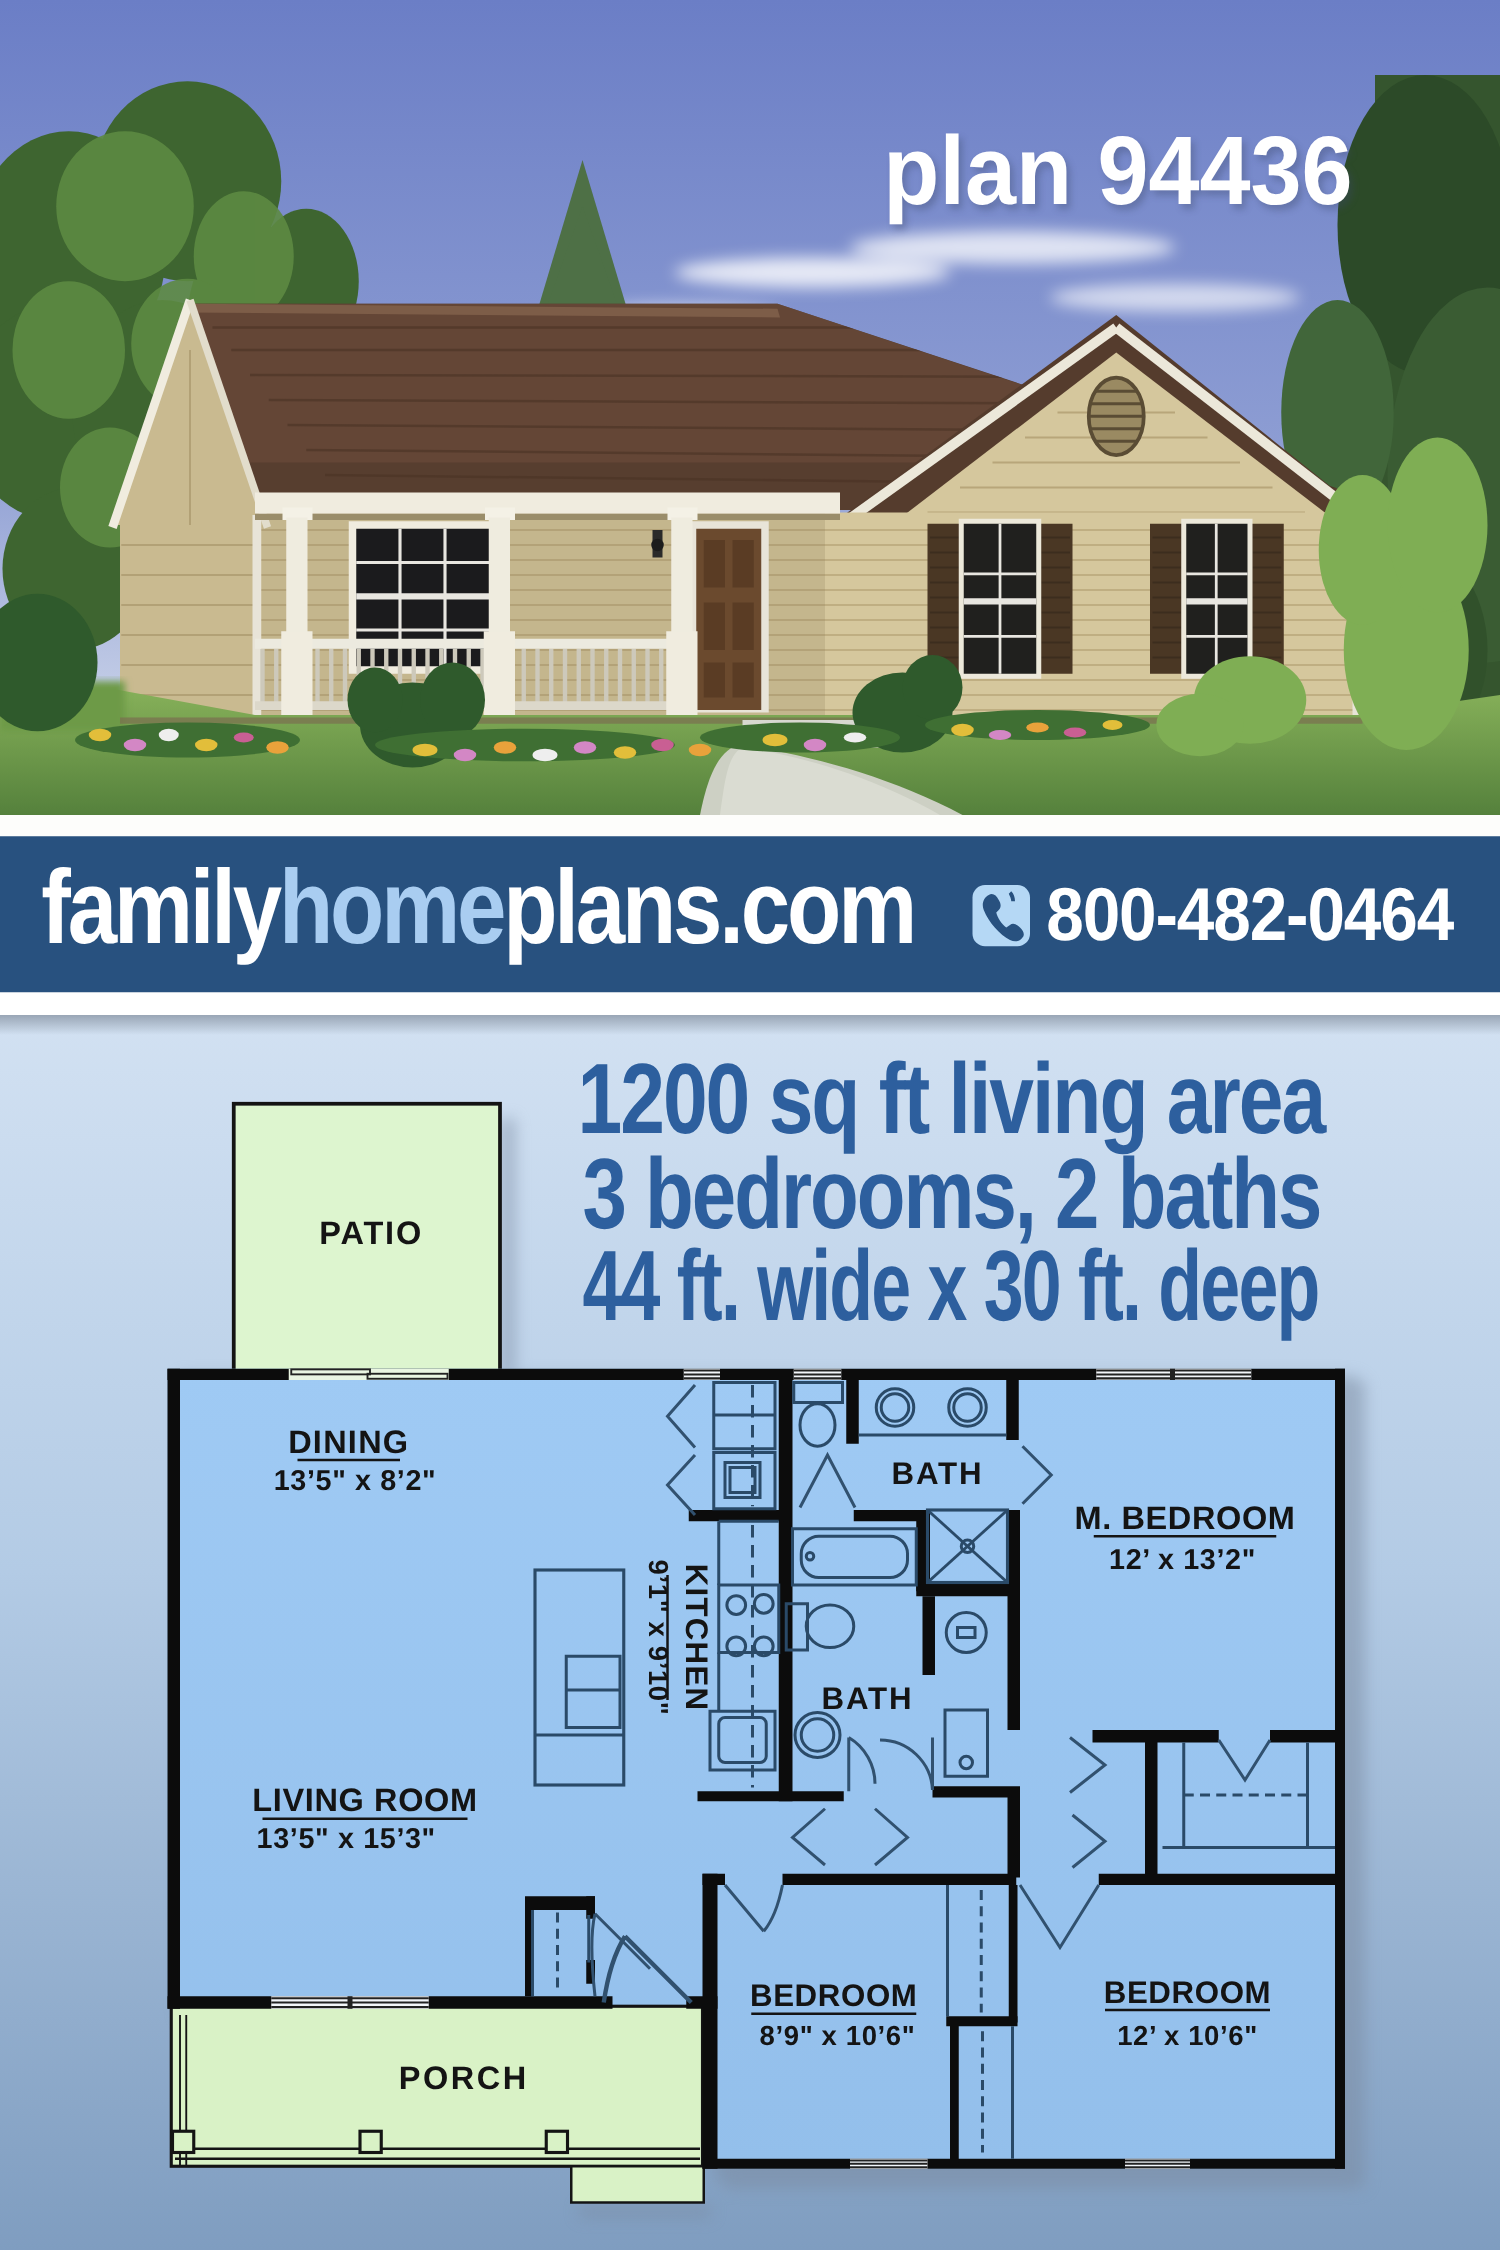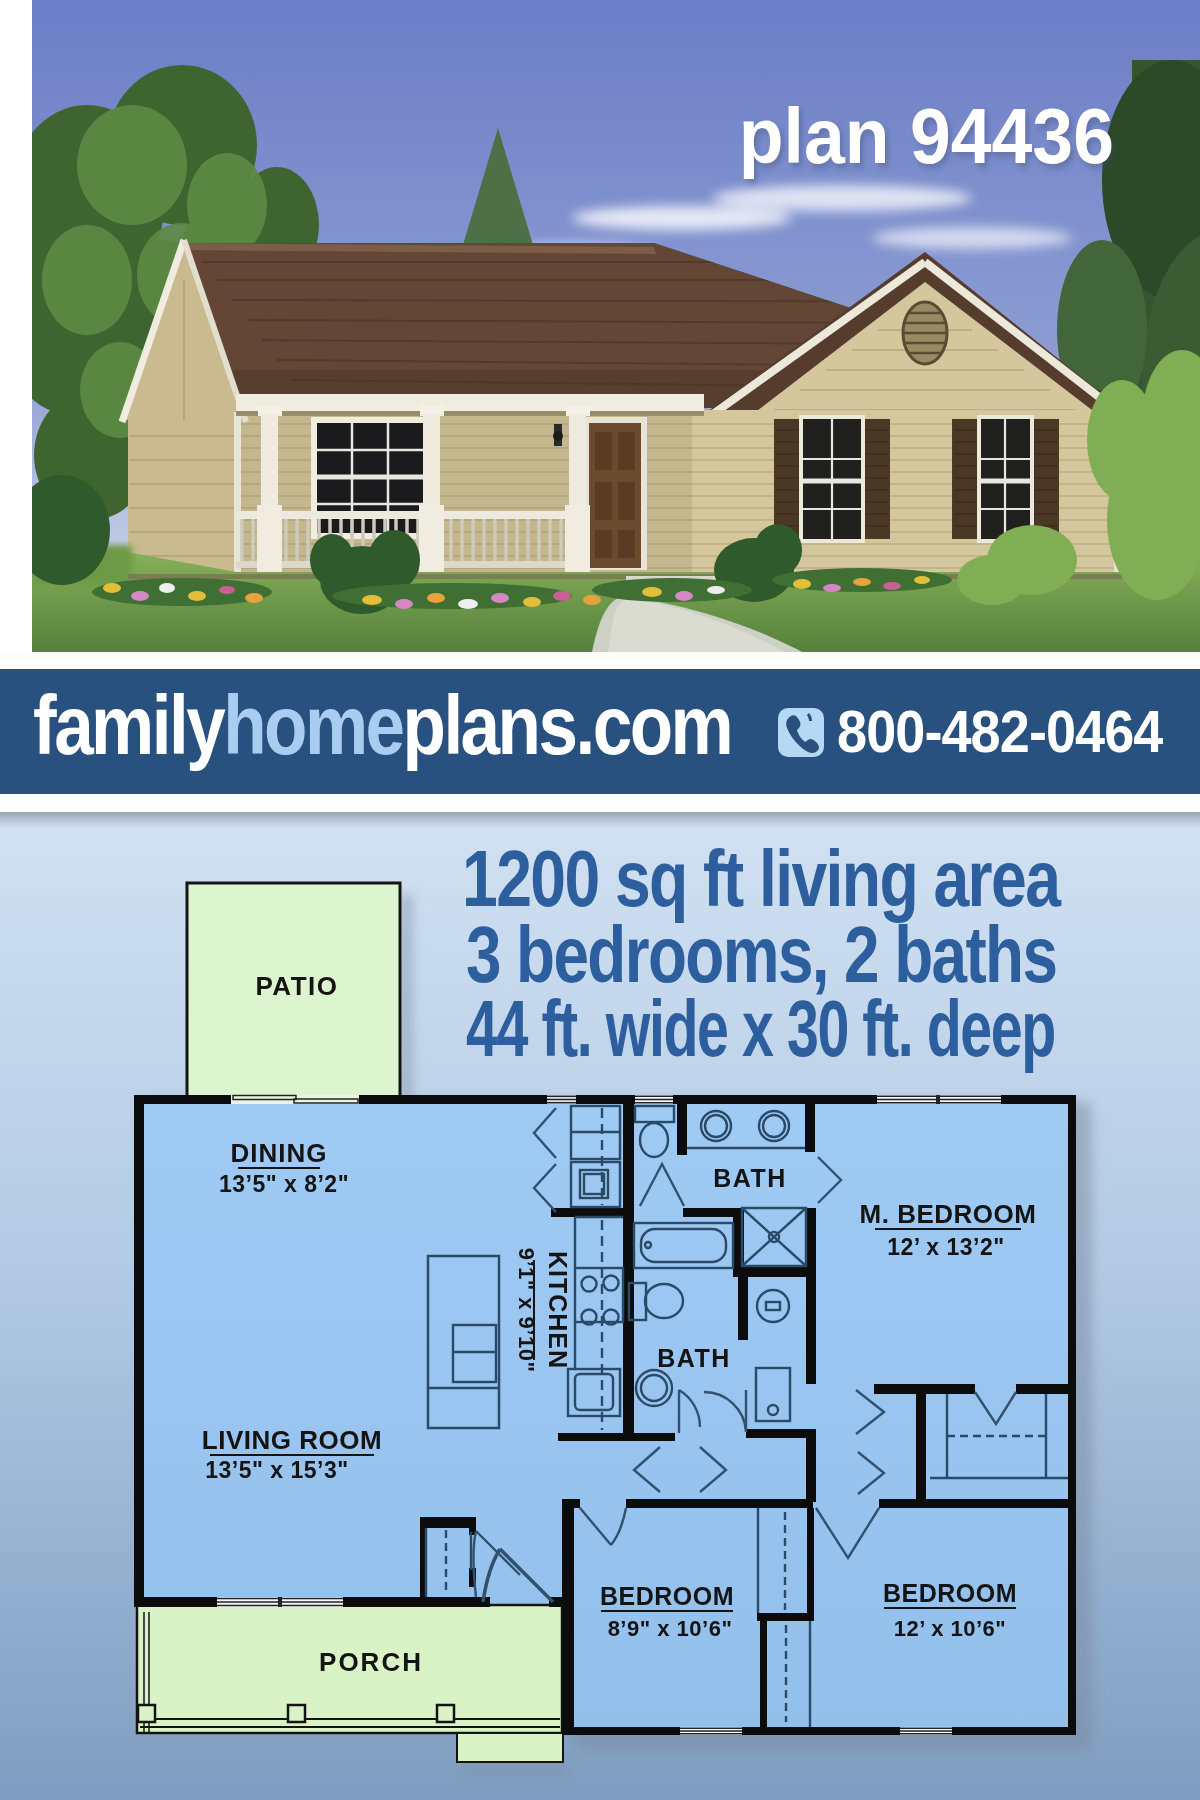--- a/index.html
+++ b/index.html
@@ -1,17 +1,17 @@
 <!DOCTYPE html>
 <html><head>
 <meta charset="utf-8">
 <style>
   html,body{margin:0;padding:0;}
   body{width:1200px;height:1800px;position:relative;font-family:"Liberation Sans",sans-serif;overflow:hidden;background:#fff;}
-  #photo{position:absolute;left:0;top:0;width:1126px;height:652px;padding-left:32px;}
+  #photo{position:absolute;left:0;top:0;width:1126px;height:652px;}
   #strip1{position:absolute;left:0;top:652px;width:1200px;height:17px;background:#fdfdfb;}
   #banner{position:absolute;left:0;top:669px;width:1200px;height:125px;background:#28517f;}
   #strip2{position:absolute;left:0;top:794px;width:1200px;height:18px;background:#ffffff;}
   #bottom{position:absolute;left:0;top:812px;width:1200px;height:1179px;}
   #logo{position:absolute;left:33px;top:677px;font-size:84px;font-weight:bold;letter-spacing:-3px;color:#fff;white-space:nowrap;transform-origin:0 0;transform:scaleX(0.846);}
   #logo .lt{color:#a9cdf1;}
   #phonenum{position:absolute;left:837px;top:697px;font-size:60px;font-weight:bold;letter-spacing:-1px;color:#fff;white-space:nowrap;transform-origin:0 0;transform:scaleX(0.9);}
   #phoneicon{position:absolute;left:778px;top:708px;width:46px;height:49px;background:#b5d8f5;border-radius:10px;}
 </style>
 </head>

